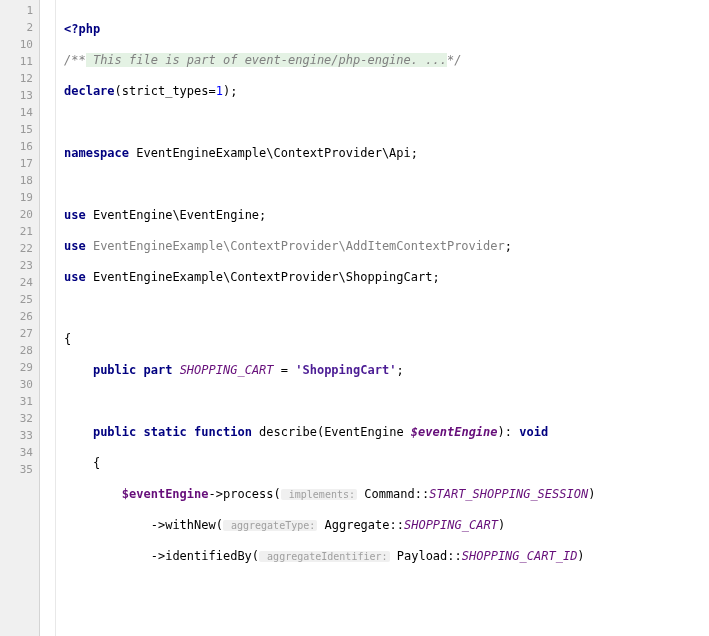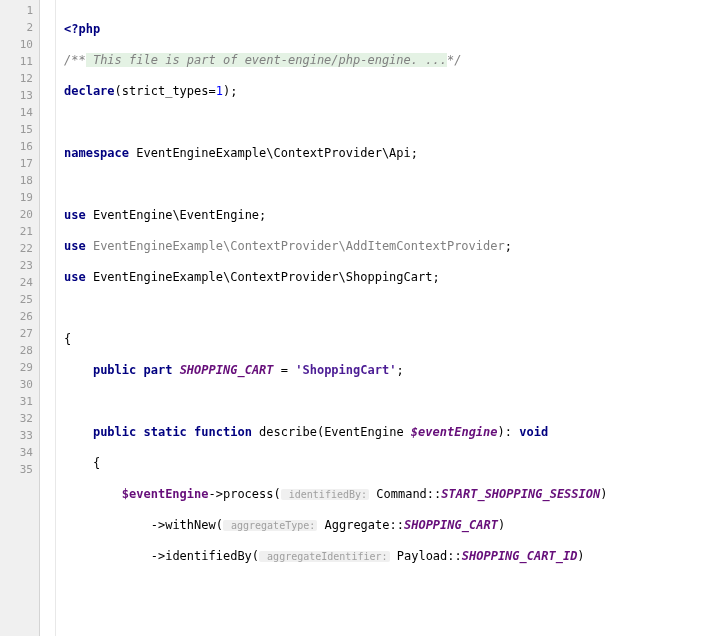--- a/index.html
+++ b/index.html
@@ -46,21 +46,21 @@
   height: 17px;
   line-height: 17px;
 }
 
 .tag-open { color: #000080; font-weight: bold; }
 .doc { color: #808080; font-style: italic; }
 .doc-hl { background: #e4f2e4; }
 .kw { color: #000080; font-weight: bold; text-align: center; }
 .num { color: #0000ff; }
 .unused { color: #808080; }
-.const-name { color: #660e7a; font-style: italic; font-weight: bold; text-align: right; }
+.const-name { color: #660e7a; font-style: italic; font-weight: normal; text-align: right; }
 .str { color: #4c1d95; font-weight: bold; }
 .param-var { color: #660e7a; font-weight: bold; font-style: italic; }
 .var { color: #660e7a; font-weight: bold; }
 .hint { color: #a0a0a0; background: #f0f0f0; font-size: 10px; padding: 0 2px; border-radius: 2px; font-style: normal; }
 .pun { color: #000000; }
 </style>
 </head>
 <body>
 
 <div class="gutter">
@@ -104,21 +104,21 @@
 <div class="line"></div>
 <div class="line"><span class="kw">use</span><span> EventEngine\EventEngine;</span></div>
 <div class="line"><span class="kw">use</span><span class="unused"> EventEngineExample\ContextProvider\AddItemContextProvider</span><span>;</span></div>
 <div class="line"><span class="kw">use</span><span> EventEngineExample\ContextProvider\ShoppingCart;</span></div>
 <div class="line"></div>
 <div class="line"><span>{</span></div>
 <div class="line">    <span class="kw">public</span> <span class="kw">part</span> <span class="const-name">SHOPPING_CART</span><span> = </span><span class="str">'ShoppingCart'</span><span>;</span></div>
 <div class="line"></div>
 <div class="line">    <span class="kw">public</span> <span class="kw">static</span> <span class="kw">function</span><span> describe(EventEngine </span><span class="param-var">$eventEngine</span><span>): </span><span class="kw">void</span></div>
 <div class="line">    <span>{</span></div>
-<div class="line">        <span class="var">$eventEngine</span><span>-&gt;process(</span><span class="hint"> identifiedBy:</span><span> Command::</span><span class="const-name">START_SHOPPING_SESSION</span><span>)</span></div>
+<div class="line">        <span class="var">$eventEngine</span><span>-&gt;process(</span><span class="hint"> implements:</span><span> Command::</span><span class="const-name">START_SHOPPING_SESSION</span><span>)</span></div>
 <div class="line">            <span>-&gt;withNew(</span><span class="hint"> aggregateType:</span><span> Aggregate::</span><span class="const-name">SHOPPING_CART</span><span>)</span></div>
 <div class="line">            <span>-&gt;identifiedBy(</span><span class="hint"> aggregateIdentifier:</span><span> Payload::</span><span class="const-name">SHOPPING_CART_ID</span><span>)</span></div>
 
 
 
 
 
 
 
 

